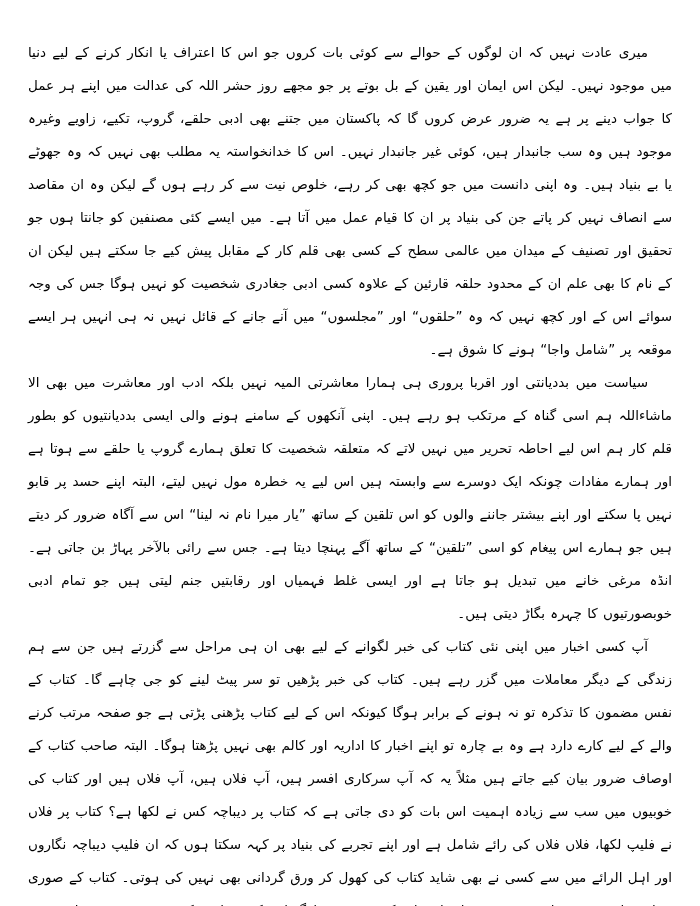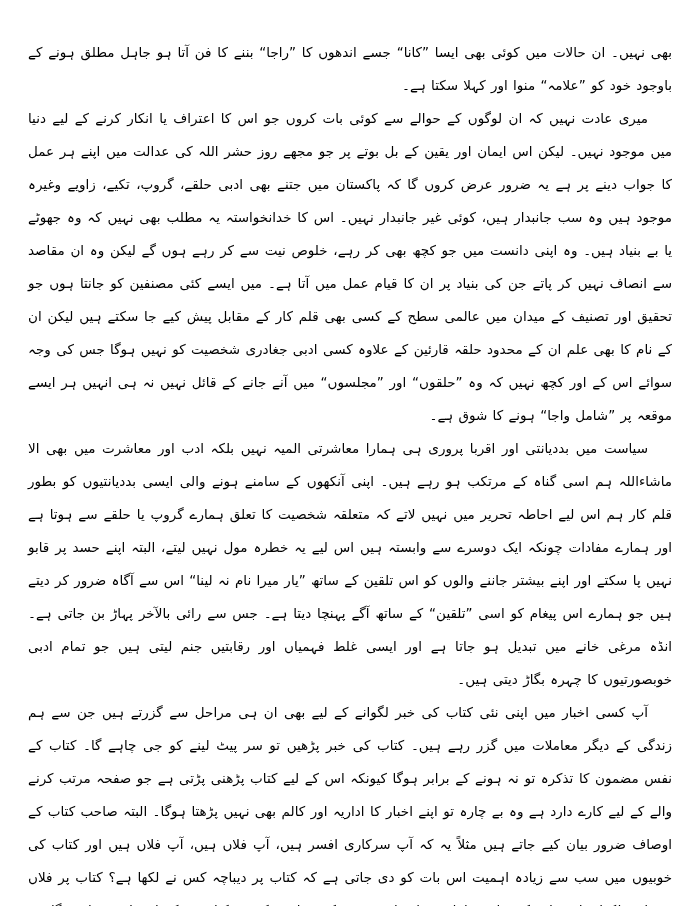--- a/index.html
+++ b/index.html
@@ -37,19 +37,18 @@
   .para.indent {
     
     text-indent: 24px;
   }
 </style>
 </head>
 <body>
 
 <div class="page">
   <div class="text-block" dir="rtl" lang="ur">
-    <p class="para">بھی نہیں۔ ان حالات میں کوئی بھی ایسا ”کانا“ جسے اندھوں کا ”راجا“ بننے کا فن آتا ہو جاہل مطلق ہونے کے باوجود خود کو ”علامہ“ منوا اور کہلا سکتا ہے۔</p>
     <p class="para indent">میری عادت نہیں کہ ان لوگوں کے حوالے سے کوئی بات کروں جو اس کا اعتراف یا انکار کرنے کے لیے دنیا میں موجود نہیں۔ لیکن اس ایمان اور یقین کے بل بوتے پر جو مجھے روز حشر اللہ کی عدالت میں اپنے ہر عمل کا جواب دینے پر ہے یہ ضرور عرض کروں گا کہ پاکستان میں جتنے بھی ادبی حلقے، گروپ، تکیے، زاویے وغیرہ موجود ہیں وہ سب جانبدار ہیں، کوئی غیر جانبدار نہیں۔ اس کا خدانخواستہ یہ مطلب بھی نہیں کہ وہ جھوٹے یا بے بنیاد ہیں۔ وہ اپنی دانست میں جو کچھ بھی کر رہے، خلوص نیت سے کر رہے ہوں گے لیکن وہ ان مقاصد سے انصاف نہیں کر پاتے جن کی بنیاد پر ان کا قیام عمل میں آتا ہے۔ میں ایسے کئی مصنفین کو جانتا ہوں جو تحقیق اور تصنیف کے میدان میں عالمی سطح کے کسی بھی قلم کار کے مقابل پیش کیے جا سکتے ہیں لیکن ان کے نام کا بھی علم ان کے محدود حلقہ قارئین کے علاوہ کسی ادبی جغادری شخصیت کو نہیں ہوگا جس کی وجہ سوائے اس کے اور کچھ نہیں کہ وہ ”حلقوں“ اور ”مجلسوں“ میں آنے جانے کے قائل نہیں نہ ہی انہیں ہر ایسے موقعہ پر ”شامل واجا“ ہونے کا شوق ہے۔</p>
     <p class="para indent">سیاست میں بددیانتی اور اقربا پروری ہی ہمارا معاشرتی المیہ نہیں بلکہ ادب اور معاشرت میں بھی الا ماشاءاللہ ہم اسی گناہ کے مرتکب ہو رہے ہیں۔ اپنی آنکھوں کے سامنے ہونے والی ایسی بددیانتیوں کو بطور قلم کار ہم اس لیے احاطہ تحریر میں نہیں لاتے کہ متعلقہ شخصیت کا تعلق ہمارے گروپ یا حلقے سے ہوتا ہے اور ہمارے مفادات چونکہ ایک دوسرے سے وابستہ ہیں اس لیے یہ خطرہ مول نہیں لیتے، البتہ اپنے حسد پر قابو نہیں پا سکتے اور اپنے بیشتر جاننے والوں کو اس تلقین کے ساتھ ”یار میرا نام نہ لینا“ اس سے آگاہ ضرور کر دیتے ہیں جو ہمارے اس پیغام کو اسی ”تلقین“ کے ساتھ آگے پہنچا دیتا ہے۔ جس سے رائی بالآخر پہاڑ بن جاتی ہے۔ انڈہ مرغی خانے میں تبدیل ہو جاتا ہے اور ایسی غلط فہمیاں اور رقابتیں جنم لیتی ہیں جو تمام ادبی خوبصورتیوں کا چہرہ بگاڑ دیتی ہیں۔</p>
     <p class="para indent">آپ کسی اخبار میں اپنی نئی کتاب کی خبر لگوانے کے لیے بھی ان ہی مراحل سے گزرتے ہیں جن سے ہم زندگی کے دیگر معاملات میں گزر رہے ہیں۔ کتاب کی خبر پڑھیں تو سر پیٹ لینے کو جی چاہے گا۔ کتاب کے نفس مضمون کا تذکرہ تو نہ ہونے کے برابر ہوگا کیونکہ اس کے لیے کتاب پڑھنی پڑتی ہے جو صفحہ مرتب کرنے والے کے لیے کارے دارد ہے وہ بے چارہ تو اپنے اخبار کا اداریہ اور کالم بھی نہیں پڑھتا ہوگا۔ البتہ صاحب کتاب کے اوصاف ضرور بیان کیے جاتے ہیں مثلاً یہ کہ آپ سرکاری افسر ہیں، آپ فلاں ہیں، آپ فلاں ہیں اور کتاب کی خوبیوں میں سب سے زیادہ اہمیت اس بات کو دی جاتی ہے کہ کتاب پر دیباچہ کس نے لکھا ہے؟ کتاب پر فلاں نے فلیپ لکھا، فلاں فلاں کی رائے شامل ہے اور اپنے تجربے کی بنیاد پر کہہ سکتا ہوں کہ ان فلیپ دیباچہ نگاروں اور اہل الرائے میں سے کسی نے بھی شاید کتاب کی کھول کر ورق گردانی بھی نہیں کی ہوتی۔ کتاب کے صوری محاسن اس سے سوا ہوتے ہیں۔ شاید اس لیے کہ بعض بڑے لوگ اپنے کتب خانوں کی زینت صوری محاسن سے متاثر ہو کر بنا لیں۔</p>
 
   </div>
 </div>
 
 </body></html>

